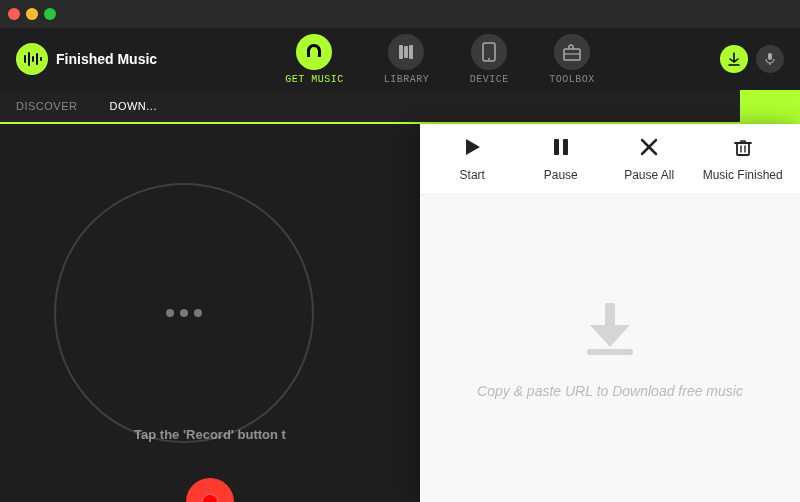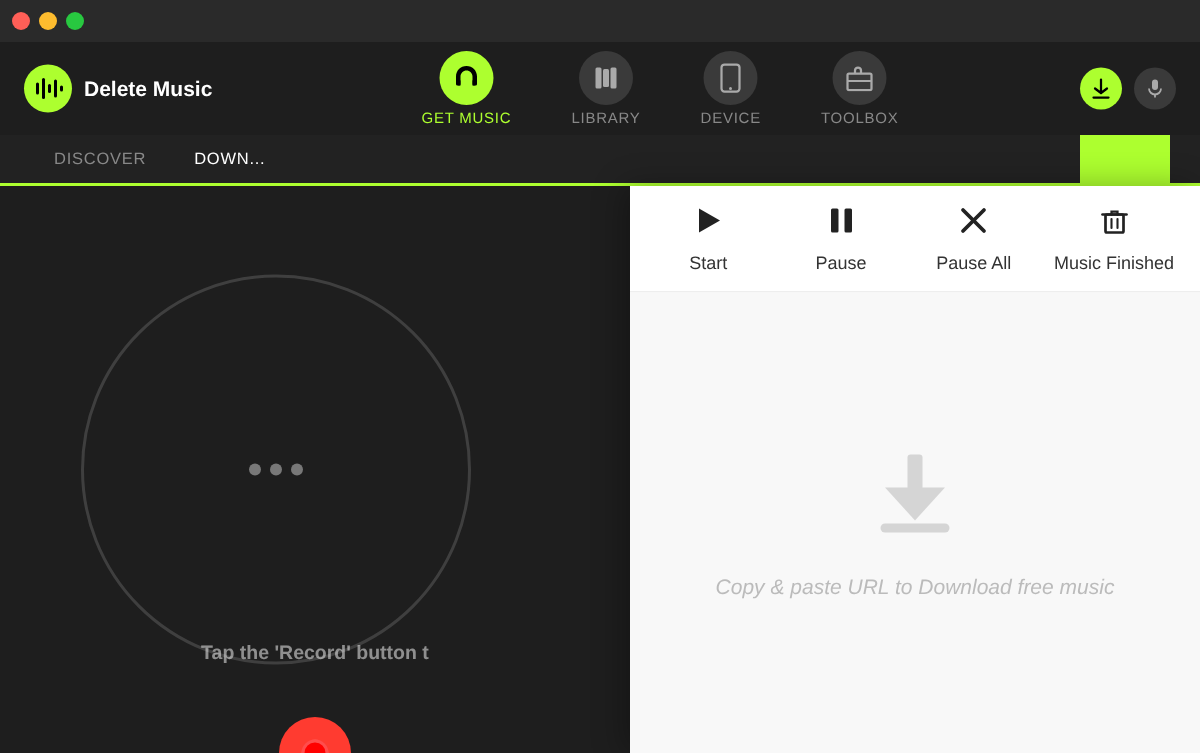--- a/index.html
+++ b/index.html
@@ -73,20 +73,21 @@
       gap: 0;
     }
     .nav-item {
       display: flex;
       flex-direction: column;
       align-items: center;
       gap: 4px;
       padding: 8px 20px;
       cursor: pointer;
       min-width: 80px;
+      font-family: Liberation Mono, monospace;
     }
     .nav-item .nav-icon {
       width: 32px;
       height: 32px;
       border-radius: 50%;
       display: flex;
       align-items: center;
       justify-content: center;
       font-size: 16px;
     }
@@ -127,21 +128,21 @@
       background: #3a3a3a;
       color: #fff;
     }
 
     
     .sub-nav {
       height: 34px;
       background: #222;
       display: flex;
       align-items: flex-start;
-      padding: 0 20px;
+      padding: 0 0;
       border-bottom: 2px solid #adff2f;
     }
     .sub-nav-item {
       color: #888;
       font-size: 11px;
       text-transform: uppercase;
       letter-spacing: 0.5px;
       padding: 0 16px;
       height: 100%;
       display: flex;
@@ -328,21 +329,21 @@
   <div class="logo-area">
     <div class="logo-icon">
       <svg width="20" height="20" viewBox="0 0 20 20">
         <rect x="2" y="6" width="2" height="8" rx="1" fill="#000"></rect>
         <rect x="6" y="3" width="2" height="14" rx="1" fill="#000"></rect>
         <rect x="10" y="7" width="2" height="6" rx="1" fill="#000"></rect>
         <rect x="14" y="4" width="2" height="12" rx="1" fill="#000"></rect>
         <rect x="18" y="8" width="2" height="4" rx="1" fill="#000"></rect>
       </svg>
     </div>
-    <span class="logo-text">Delete Music</span>
+    <span class="logo-text">Finished Music</span>
   </div>
 
   <div class="nav-items">
 
     <div class="nav-item active">
       <div class="nav-icon" style="background:#adff2f;border-radius:50%;width:36px;height:36px;display:flex;align-items:center;justify-content:center;">
         <svg width="20" height="20" viewBox="0 0 20 20">
           <path d="M10 2C6 2 3 5.1 3 9v4c0 1.1.9 2 2 2h1V9c0-2.2 1.8-4 4-4s4 1.8 4 4v6h1c1.1 0 2-.9 2-2V9c0-3.9-3-7-7-7z" fill="#000"></path>
           <rect x="3" y="11" width="3" height="4" rx="1" fill="#000"></rect>
           <rect x="14" y="11" width="3" height="4" rx="1" fill="#000"></rect>

